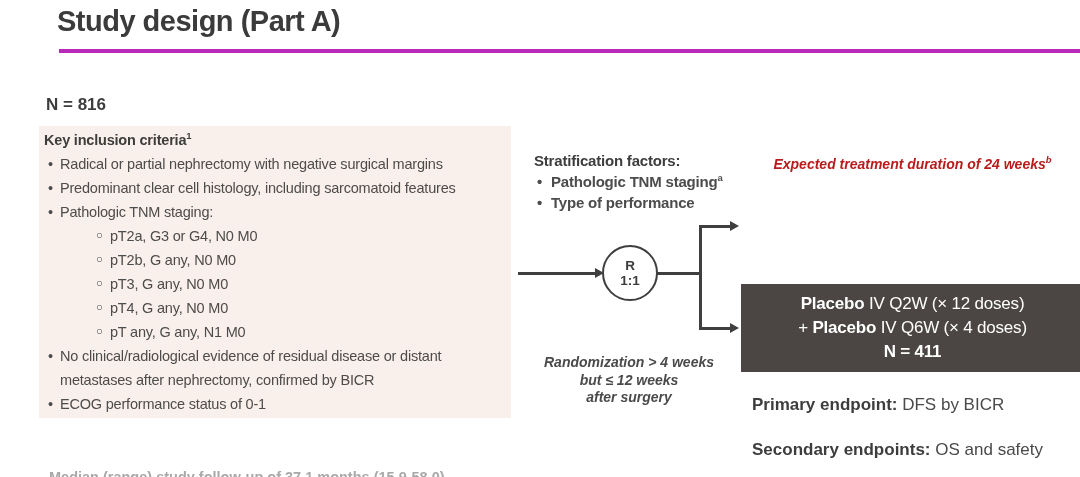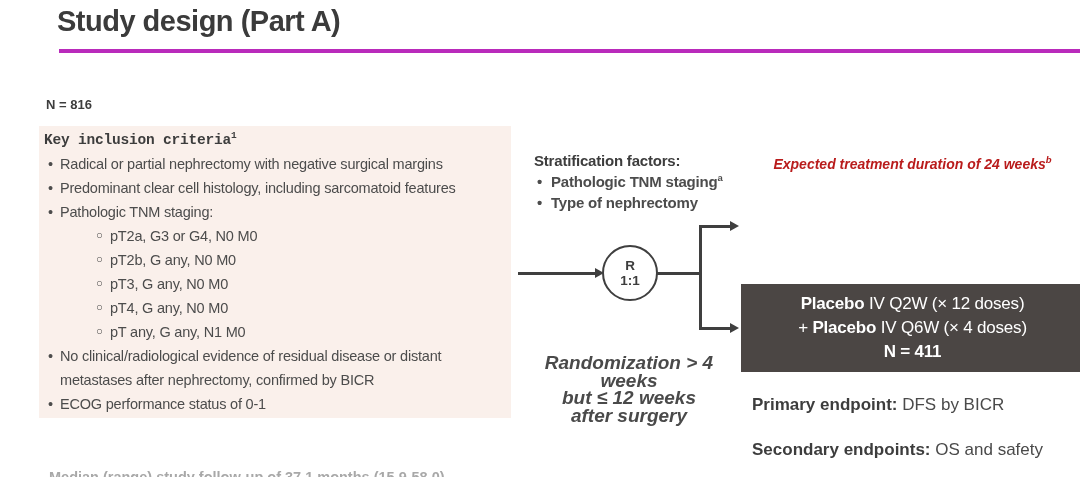--- a/index.html
+++ b/index.html
@@ -7,27 +7,27 @@
     position:relative; width:1080px; height:477px; background:#ffffff;
     overflow:hidden; font-family:"Liberation Sans", sans-serif; color:#4a4a4a;margin-left:29px;
   }
   
   .page-title {
     position:absolute; left:28px; top:3px; font-size:29px; font-weight:700;
     color:#3b3b3b; letter-spacing:-0.5px; line-height:36px; white-space:nowrap;
   }
   .title-rule { position:absolute; left:30px; top:49px; width:1027px; height:4px; background:#b92abb; }
   
-  .n-label { position:absolute; left:17px; top:96px; font-size:13px; font-weight:700; color:#3d3d3d; line-height:18px; }
+  .n-label { position:absolute; left:17px; top:96px; font-size:17px; font-weight:700; color:#3d3d3d; line-height:18px; }
   .criteria-box {
     position:absolute; left:10px; top:126px; width:472px; box-sizing:border-box;
     background:#faf0eb; padding:2px 0 2px 5px;
     font-size:14.5px; line-height:24px; letter-spacing:-0.2px; color:#4c4c4c;
   }
-  .c-heading { font-weight:700; color:#3d3d3d; white-space:nowrap;font-family:Liberation Mono, monospace; }
+  .c-heading { font-weight:700; color:#3d3d3d; white-space:nowrap; }
   .b-row { position:relative; padding-left:16px; white-space:nowrap; }
   .b-row .mark { position:absolute; left:4px; top:0; }
   .s-row { position:relative; padding-left:66px; white-space:nowrap; }
   .s-row .mark { position:absolute; left:52px; top:-1px; font-size:11.5px; }
   .cont-row { padding-left:16px; white-space:nowrap; }
   sup { font-size:9.5px; line-height:0; }
   
   .strat { position:absolute; left:505px; top:150px; font-size:15px; line-height:21px; letter-spacing:-0.2px; }
   .strat .s-heading { font-weight:700; color:#3d3d3d; }
   .strat .b-row { padding-left:17px; font-weight:700; color:#4c4c4c; }
@@ -36,21 +36,21 @@
   .ah { position:absolute; width:0; height:0; border-top:5.5px solid transparent;
         border-bottom:5.5px solid transparent; border-left:9px solid #3f3f3f; }
   .rand-circle {
     position:absolute; left:573px; top:245px; width:52px; height:52px;
     border:2.5px solid #3f3f3f; border-radius:50%; background:#fff;
     display:flex; flex-direction:column; align-items:center; justify-content:center;
     font-size:13.5px; font-weight:700; color:#3d3d3d; line-height:15px;
   }
   .rand-note {
     position:absolute; left:500px; top:354px; width:200px; text-align:center;
-    font-style:italic; font-weight:700; font-size:19px; line-height:17.5px; color:#4a4a4a;
+    font-style:italic; font-weight:700; font-size:14px; line-height:17.5px; color:#4a4a4a;
   }
   
   .expected-note {
     position:absolute; left:710px; top:156px; width:347px; text-align:center;
     font-style:italic; font-weight:700; font-size:14px; color:#b91c1c; white-space:nowrap;
   }
   .arm {
     position:absolute; left:712px; width:343px; color:#ffffff; text-align:center;
     font-size:17px; line-height:24px; display:flex; flex-direction:column; justify-content:center;
     letter-spacing:-0.2px;
@@ -91,21 +91,21 @@
     <div class="s-row"><span class="mark">○</span><span>pT any, G any, N1 M0</span></div>
 
     <div class="b-row"><span class="mark">•</span><span>No clinical/radiological evidence of residual disease or distant</span></div>
     <div class="cont-row">metastases after nephrectomy, confirmed by BICR</div>
     <div class="b-row"><span class="mark">•</span><span>ECOG performance status of 0-1</span></div>
   </div>
 
   <div class="strat">
     <div class="s-heading">Stratification factors:</div>
     <div class="b-row"><span class="mark">•</span><span>Pathologic TNM staging</span><sup>a</sup></div>
-    <div class="b-row"><span class="mark">•</span><span>Type of nephrectomy</span><sup></sup></div>
+    <div class="b-row"><span class="mark">•</span><span>Type of performance</span><sup></sup></div>
   </div>
 
   <div class="flow-line" style="left:489px; top:272px; width:78px; height:2.5px;"></div>
   <div class="ah" style="left:566px; top:267.5px;"></div>
   <div class="rand-circle">
     <div>R</div>
     <div>1:1</div>
   </div>
   <div class="flow-line" style="left:628px; top:272px; width:44px; height:2.5px;"></div>
   <div class="flow-line" style="left:670px; top:225px; width:2.5px; height:104.5px;"></div>

